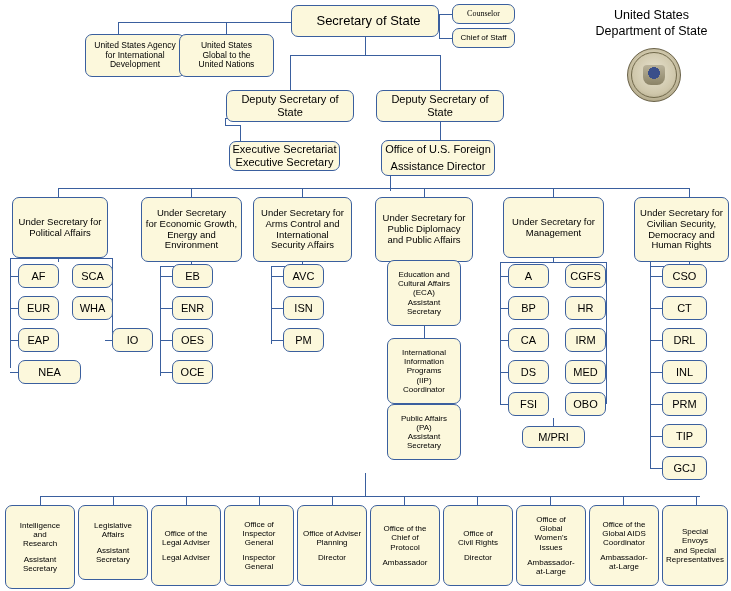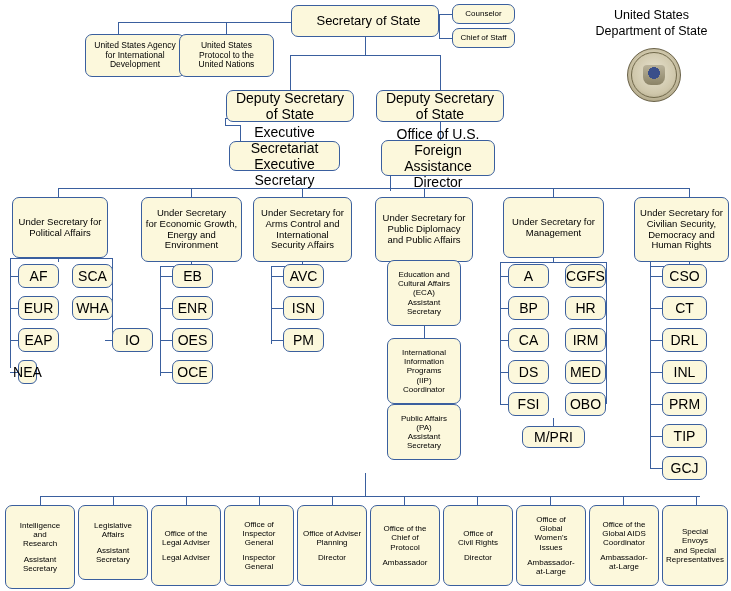--- a/index.html
+++ b/index.html
@@ -16,21 +16,21 @@
     position:absolute;
     background:#fcf8dc;
     border:1px solid #3a5f9e;
     border-radius:7px;
     box-sizing:border-box;
     display:flex;
     flex-direction:column;
     align-items:center;
     justify-content:center;
     text-align:center;
-    font-size:14px;
+    font-size:11px;
     line-height:1.15;
     padding:2px 2px;
     z-index:3;
   }
   .box .ln{display:block;}
   .sec{font-size:13px;padding-left:9px;}
   .under{font-size:9.5px;}
   .small{font-size:8.5px;}
   .xsmall{font-size:8px;}
   .title{
@@ -182,35 +182,35 @@
   </div>
   <div class="seal" style="left:627px;top:48px;width:52px;height:52px;">
     <div class="ring"></div>
     <div class="eagle"></div>
   </div>
 
   <div class="box sec" style="left:291px;top:5px;width:148px;height:32px;">
     <span class="ln">Secretary of State</span>
   </div>
 
-  <div class="box xsmall" style="left:452px;top:4px;width:63px;height:20px;">
+  <div class="box xsmall" style="left:452px;top:4px;width:63px;height:20px;font-family:Liberation Serif, serif;">
     <span class="ln">Counselor</span>
   </div>
   <div class="box xsmall" style="left:452px;top:28px;width:63px;height:20px;">
     <span class="ln">Chief of Staff</span>
   </div>
 
   <div class="box small" style="left:69px;top:34px;width:100px;height:43px;margin-left:16px;">
     <span class="ln">United States Agency</span>
     <span class="ln">for International</span>
     <span class="ln">Development</span>
   </div>
   <div class="box small" style="left:179px;top:34px;width:95px;height:43px;">
     <span class="ln">United States</span>
-    <span class="ln">Protocol to the</span>
+    <span class="ln">Global to the</span>
     <span class="ln">United Nations</span>
   </div>
 
   <div class="box" style="left:226px;top:90px;width:128px;height:32px;">
     <span class="ln">Deputy Secretary of State</span>
   </div>
   <div class="box" style="left:376px;top:90px;width:128px;height:32px;">
     <span class="ln">Deputy Secretary of State</span>
   </div>
 
@@ -268,21 +268,21 @@
   </div>
   <div class="box" style="left:72px;top:296px;width:41px;height:24px;">
     <span class="ln">WHA</span>
   </div>
   <div class="box" style="left:18px;top:328px;width:41px;height:24px;">
     <span class="ln">EAP</span>
   </div>
   <div class="box" style="left:72px;top:328px;width:41px;height:24px;margin-left:40px;">
     <span class="ln">IO</span>
   </div>
-  <div class="box" style="left:18px;top:360px;width:19px;height:24px;border-radius:6px;">
+  <div class="box" style="left:18px;top:360px;width:63px;height:24px;">
     <span class="ln">NEA</span>
   </div>
 
   <div class="box" style="left:172px;top:264px;width:41px;height:24px;">
     <span class="ln">EB</span>
   </div>
   <div class="box" style="left:172px;top:296px;width:41px;height:24px;">
     <span class="ln">ENR</span>
   </div>
   <div class="box" style="left:172px;top:328px;width:41px;height:24px;">

